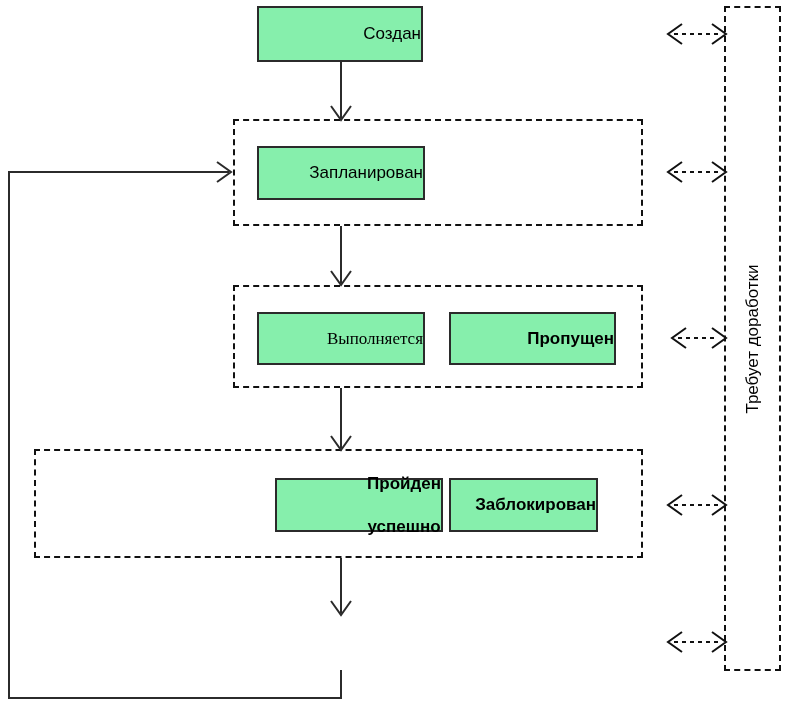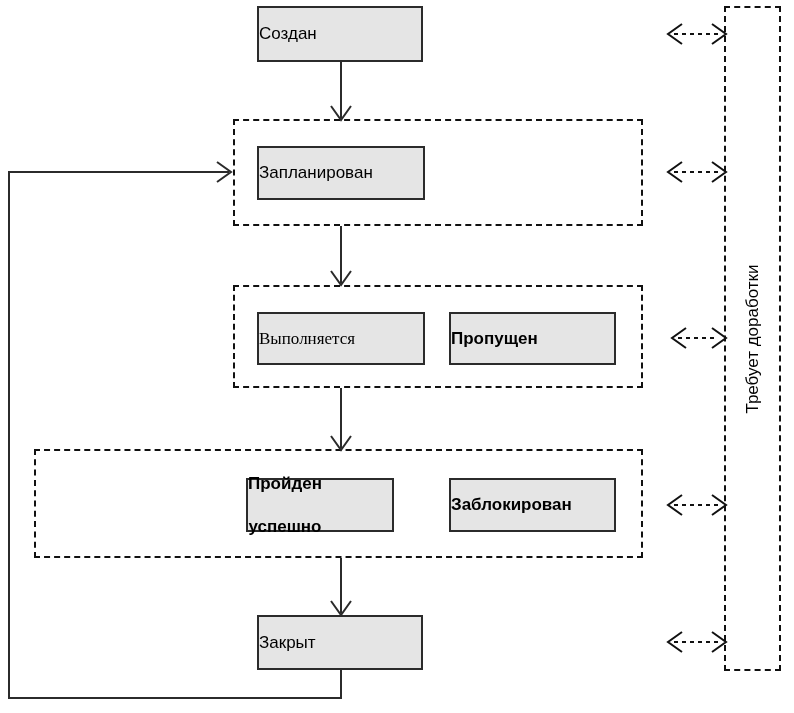--- a/index.html
+++ b/index.html
@@ -16,24 +16,24 @@
     width: 794px;
     height: 713px;
     background: #ffffff;
     overflow: hidden;
   }
   
   .node {
     position: absolute;
     box-sizing: border-box;
     border: 2px solid #2b2b2b;
-    background: #e5e5e5;
+    background: #86efac;
     display: flex;
     align-items: center;
-    justify-content: flex-start;
+    justify-content: flex-end;
     text-align: center;
     font-size: 17px;
     line-height: 1.25;
     color: #000000;
     font-weight: normal;
     z-index: 3;
   }
   .node.bold { font-weight: bold; }
   .node .label { display: block; }
 
@@ -156,33 +156,30 @@
 
   <div class="node" style="left:257px; top:312px; width:168px; height:53px;font-family:Liberation Serif, serif;">
     <span class="label">Выполняется</span>
   </div>
 
   <div class="node bold" style="left:449px; top:312px; width:167px; height:53px;">
     <span class="label">Пропущен</span>
   </div>
 
 
-  <div class="node bold" style="left:246px; top:478px; width:148px; height:54px;">
+  <div class="node bold" style="left:275px; top:478px; width:168px; height:54px;">
     <span style="display:block;">
       <span class="label">Пройден</span>
       <br>
       <span class="label">успешно</span>
     </span>
   </div>
 
-  <div class="node bold" style="left:449px; top:478px; width:167px; height:54px;">
+  <div class="node bold" style="left:449px; top:478px; width:149px; height:54px;">
     <span class="label">Заблокирован</span>
   </div>
 
-  <div class="node" style="left:257px; top:615px; width:166px; height:55px;">
-    <span class="label">Закрыт</span>
-  </div>
 
   <div class="panel" style="left:724px; top:6px; width:57px; height:665px;">
     <div class="panel-label" style="transform: translate(-50%, -50%) rotate(-90deg);">Требует доработки</div>
   </div>
 
 </div>
 
 </body></html>

